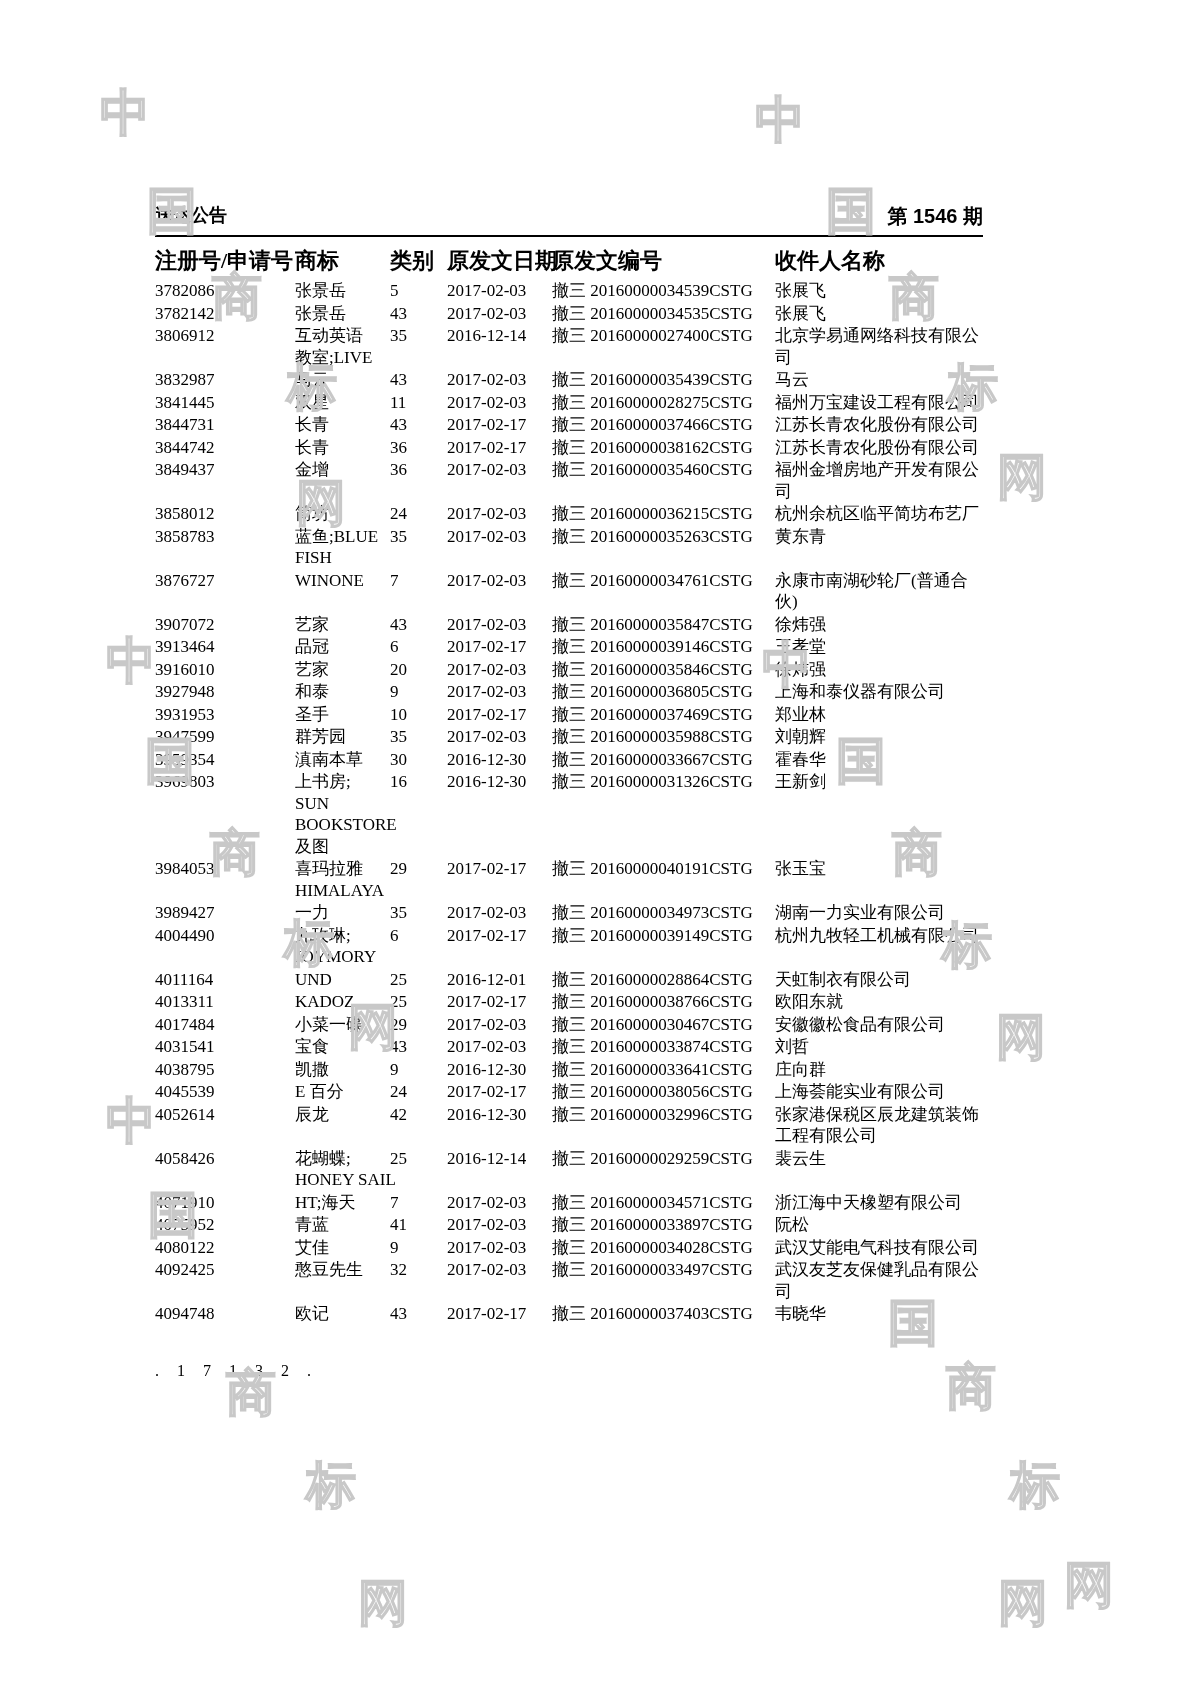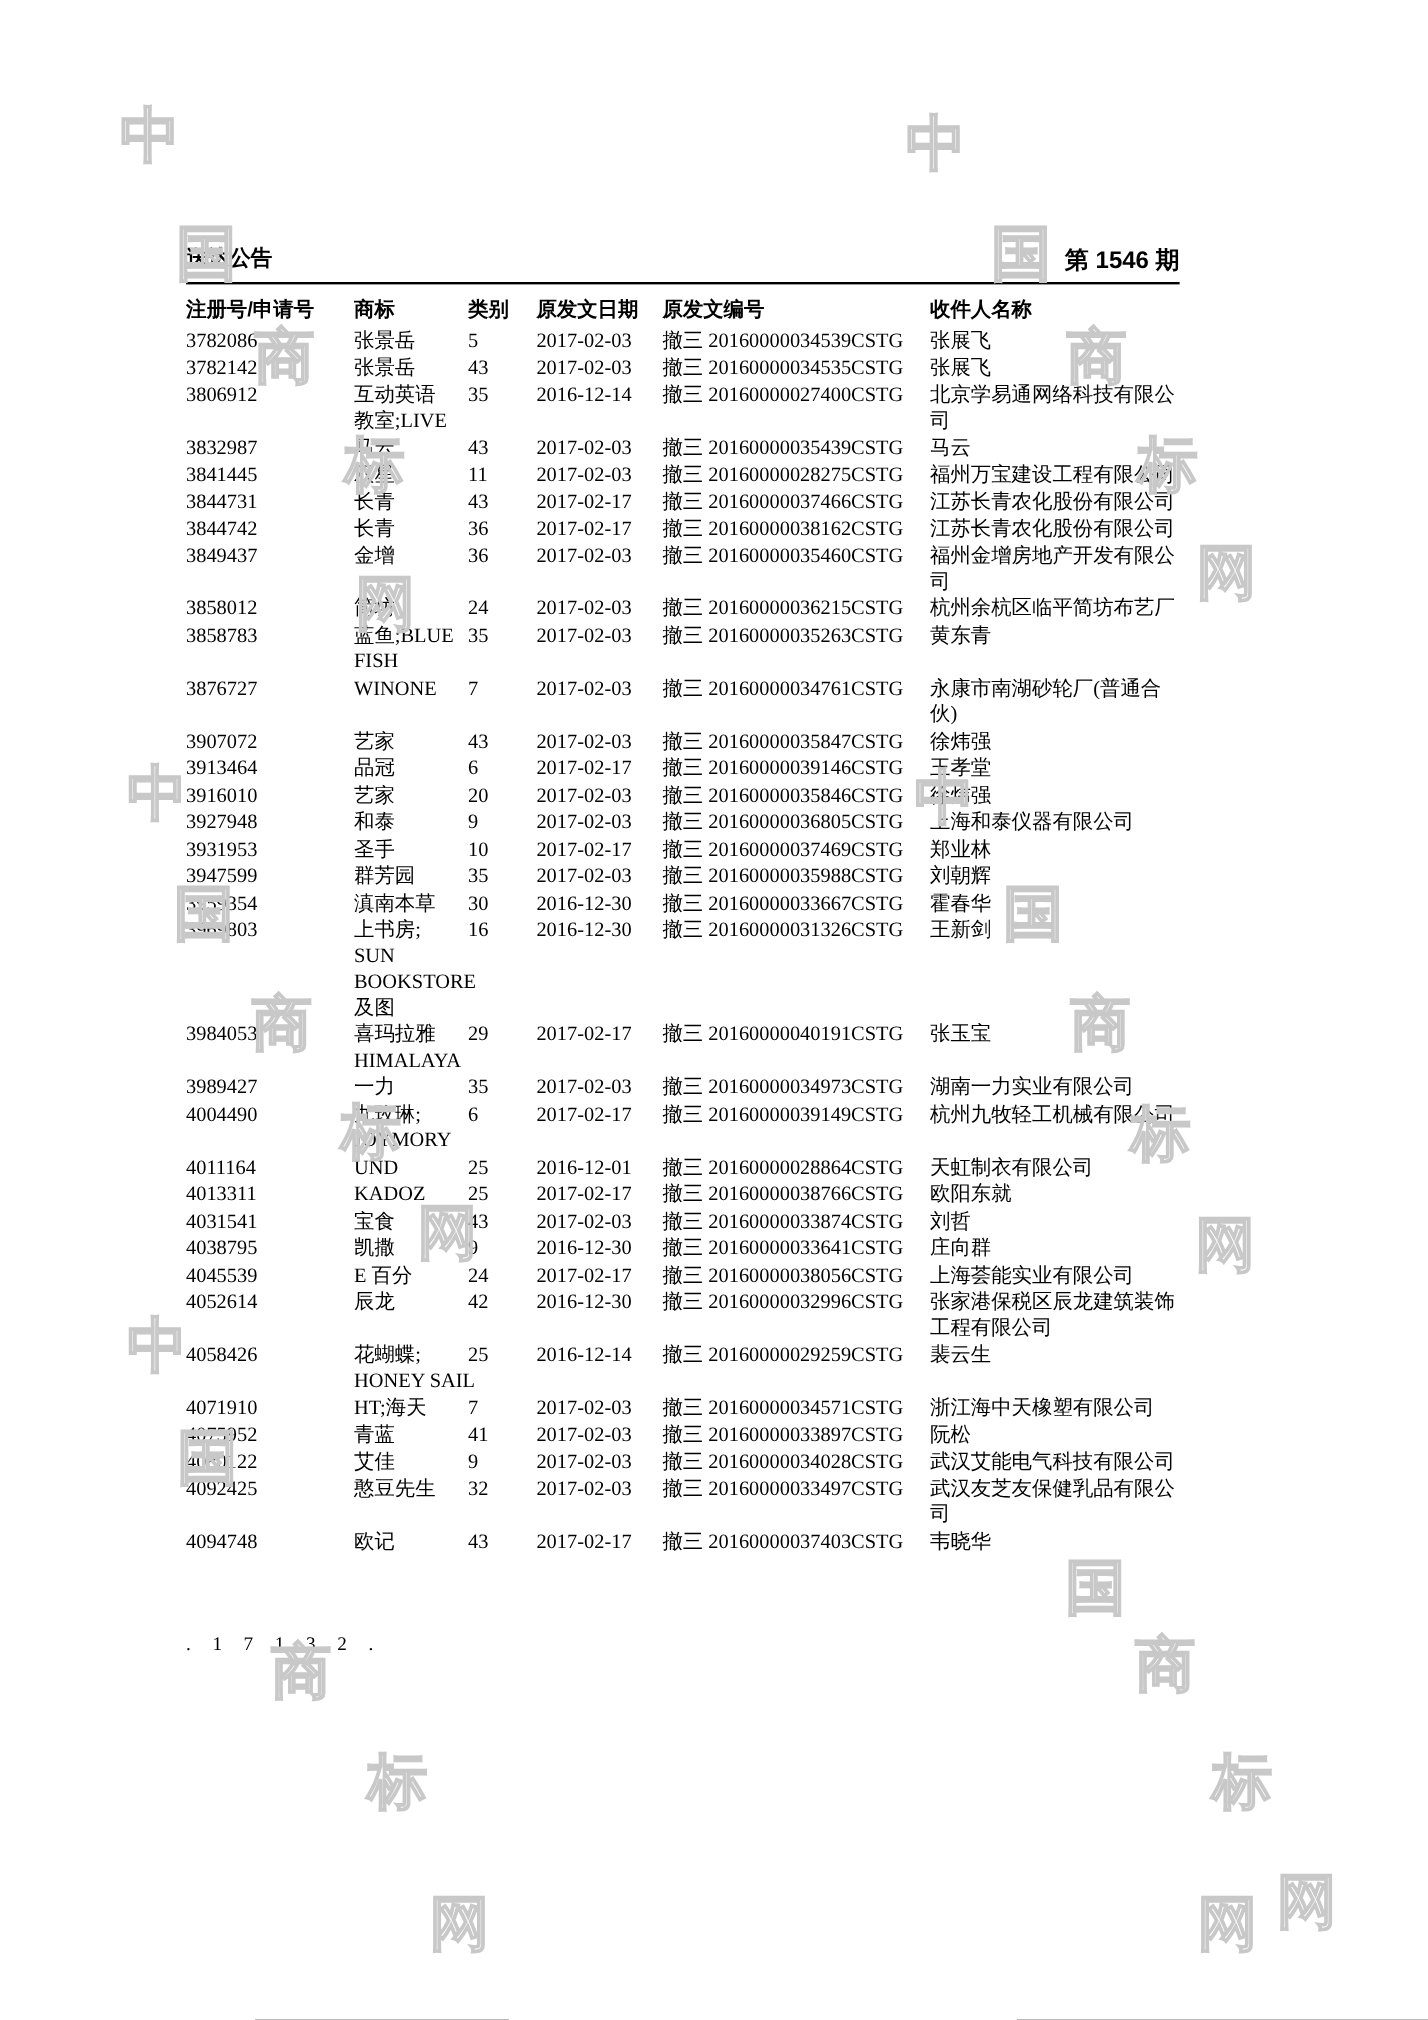--- a/index.html
+++ b/index.html
@@ -42,23 +42,23 @@
     table-layout: fixed;
     margin-top: 7px;
   }
   col.c1 { width: 140px; }
   col.c2 { width: 95px; }
   col.c3 { width: 57px; }
   col.c4 { width: 105px; }
   col.c5 { width: 223px; }
   col.c6 { width: 208px; }
   th {
-    font-family: Liberation Sans, sans-serif;
+    font-family: Liberation Serif, serif;
     font-weight: bold;
-    font-size: 17px;
+    font-size: 22px;
     text-align: left;
     padding: 2px 0 4px 0;
     white-space: nowrap;
     vertical-align: top;
   }
   td {
     font-size: 17px;
     line-height: 21.5px;
     vertical-align: top;
     padding: 0 4px 1px 0;
@@ -314,20 +314,28 @@
     <td>撤三 20160000028864CSTG</td>
     <td class="wrap">天虹制衣有限公司</td>
   </tr>
           <tr>
     <td>4013311</td>
     <td class="wrap">KADOZ</td>
     <td>25</td>
     <td>2017-02-17</td>
     <td>撤三 20160000038766CSTG</td>
     <td class="wrap">欧阳东就</td>
+  </tr>
+          <tr>
+    <td>4017484</td>
+    <td class="wrap">小菜一碟</td>
+    <td>29</td>
+    <td>2017-02-03</td>
+    <td>撤三 20160000030467CSTG</td>
+    <td class="wrap">安徽徽松食品有限公司</td>
   </tr>
           <tr>
     <td>4031541</td>
     <td class="wrap">宝食</td>
     <td>43</td>
     <td>2017-02-03</td>
     <td>撤三 20160000033874CSTG</td>
     <td class="wrap">刘哲</td>
   </tr>
           <tr>

